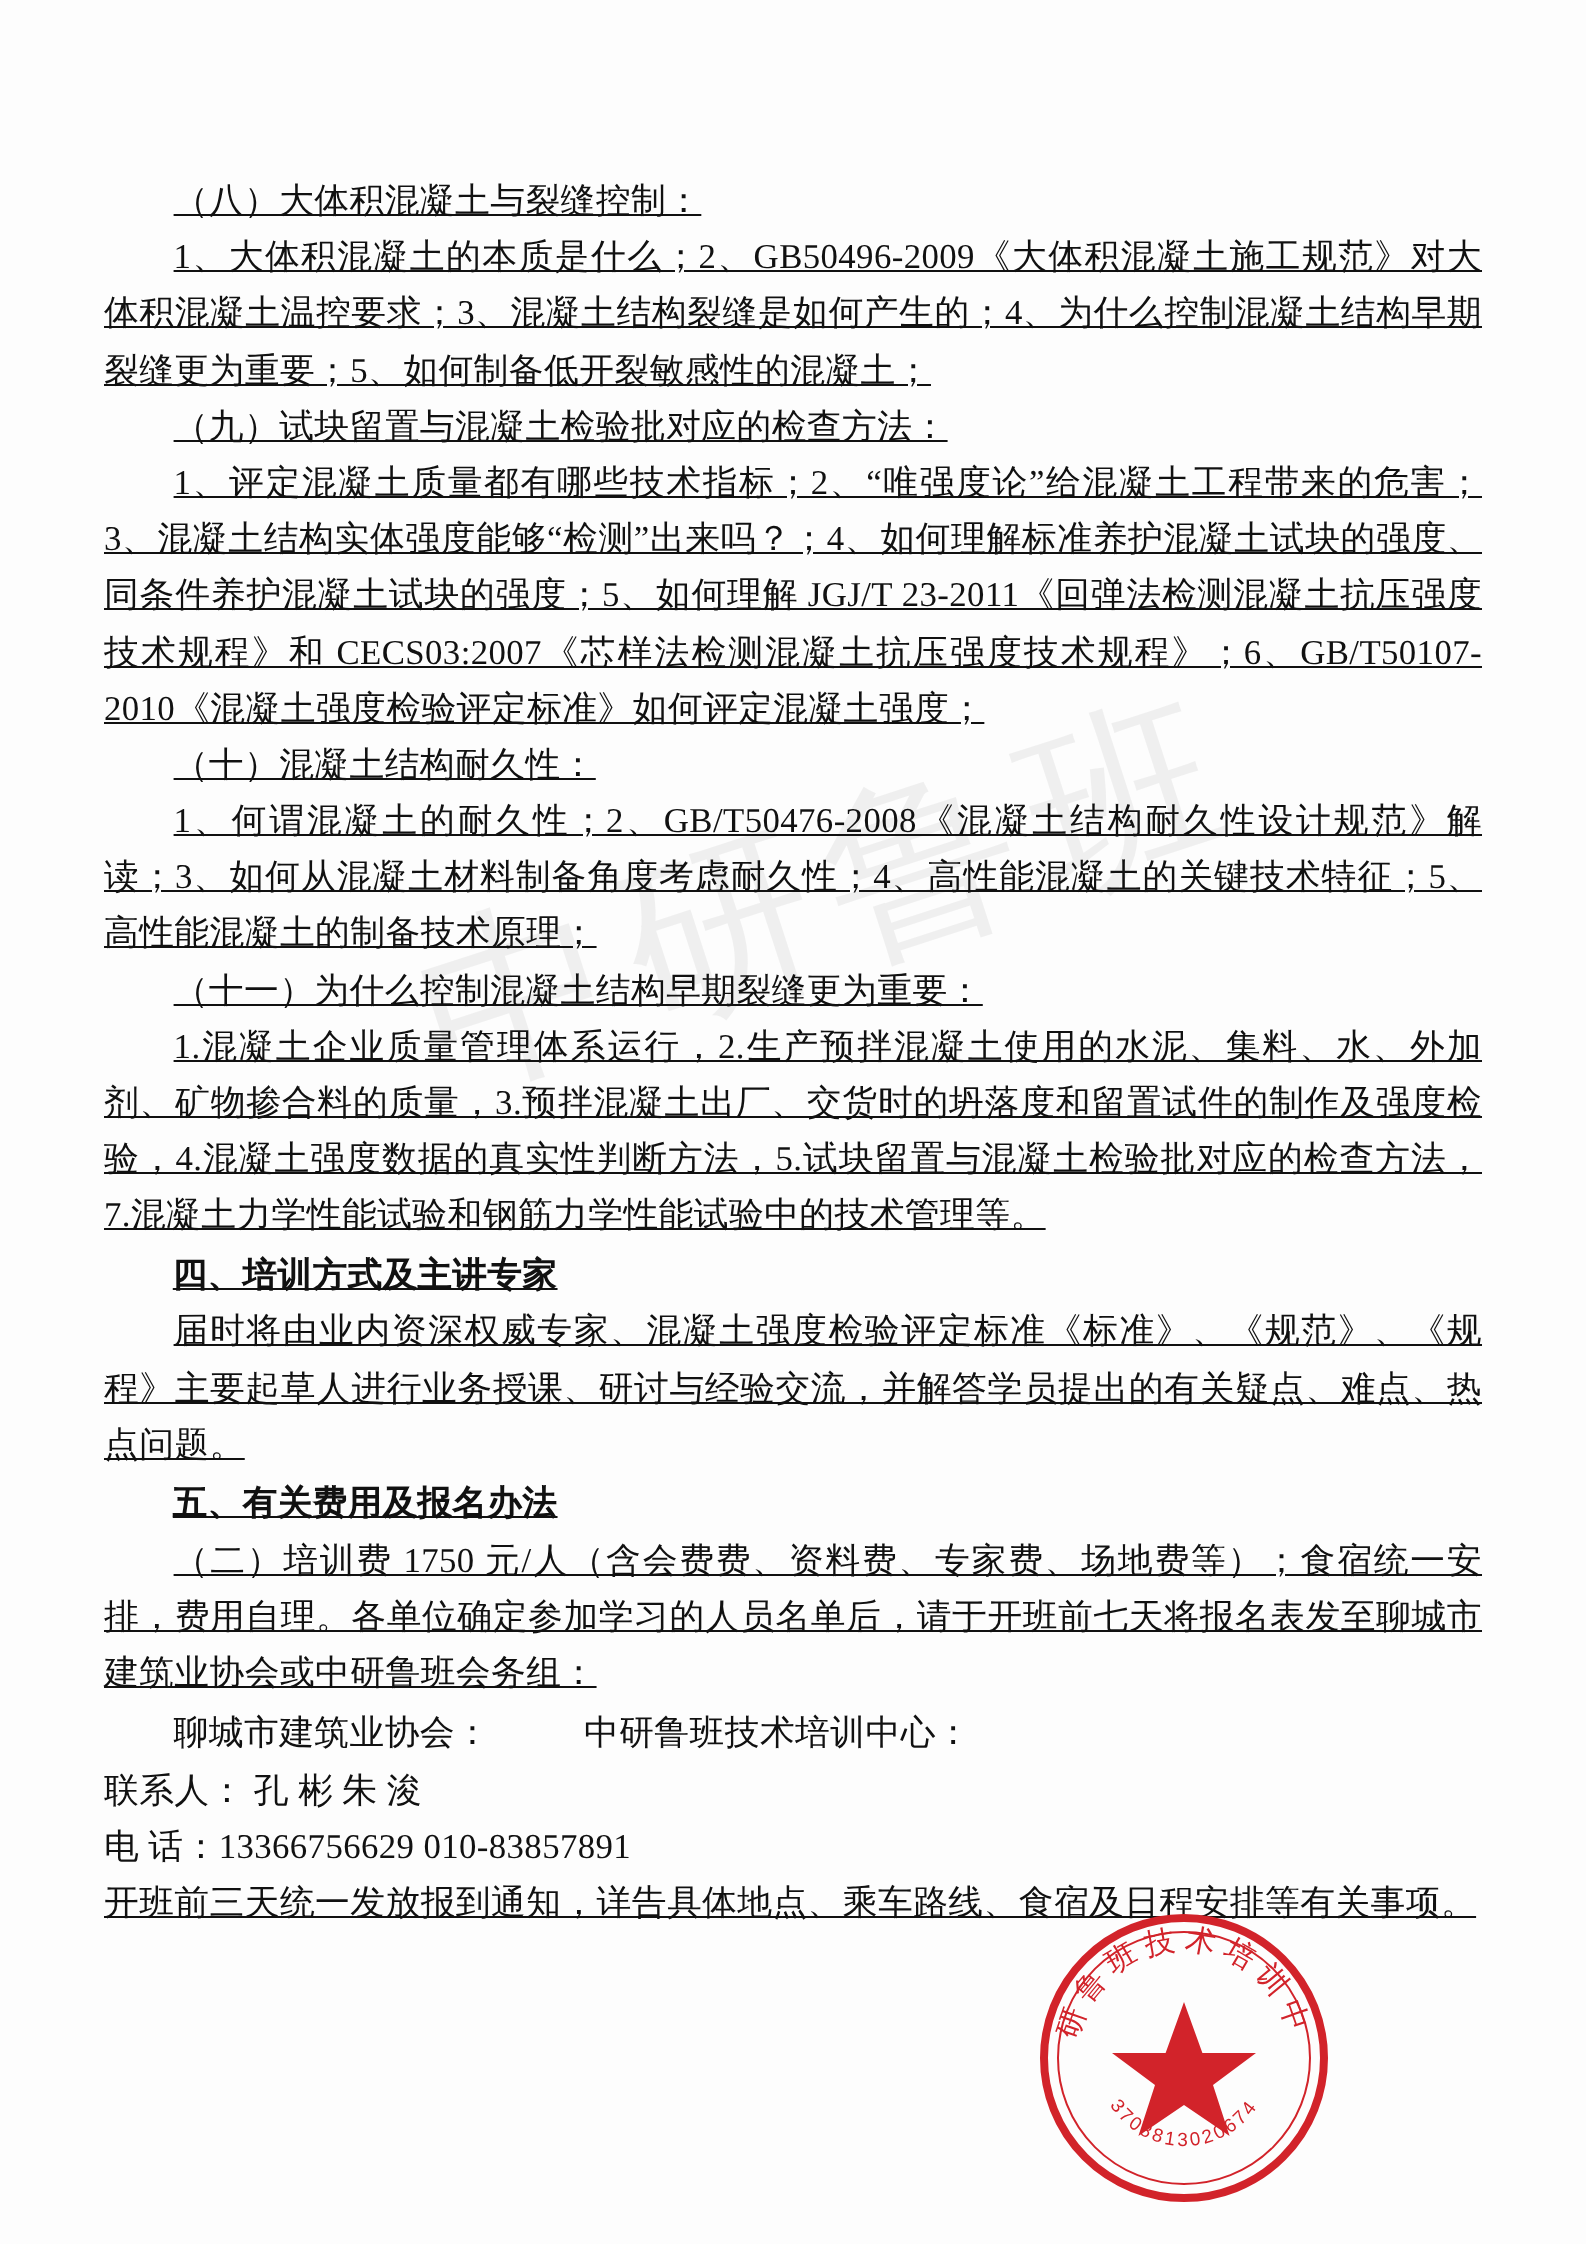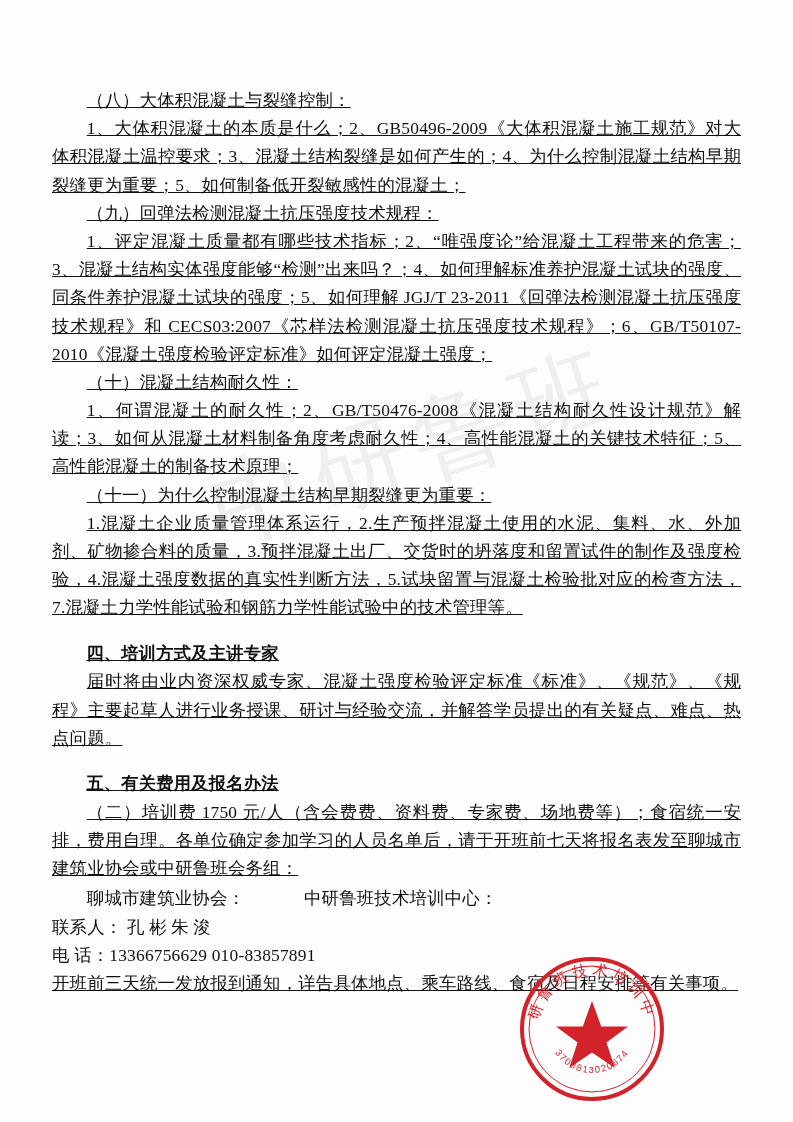--- a/index.html
+++ b/index.html
@@ -42,29 +42,28 @@
   }
   .para-flat {
     text-indent: 0;
   }
   .heading {
     font-family: "Liberation Sans", sans-serif;
     font-weight: bold;
     text-indent: 2em;
     font-size: 17.2px;
     letter-spacing: 0.3px;
-    margin-top: 18px;
+    margin-top: 2px;
   }
   .contacts {
     margin-top: 2px;
   }
   .contact-row {
     display: flex;
     text-indent: 0;
-    gap: 12px;
   }
   .contact-col-a {
     width: 240px;
     flex: 0 0 240px;
     padding-left: 2em;
     box-sizing: border-box;
   }
   .contact-col-b {
     flex: 1 1 auto;
   }
@@ -102,21 +101,21 @@
 
 <div class="page">
 
   <div class="watermark">中研鲁班</div>
 
   <div class="doc-body">
 
     <p class="para">（八）大体积混凝土与裂缝控制：</p>
     <p class="para">1、大体积混凝土的本质是什么；2、GB50496-2009《大体积混凝土施工规范》对大体积混凝土温控要求；3、混凝土结构裂缝是如何产生的；4、为什么控制混凝土结构早期裂缝更为重要；5、如何制备低开裂敏感性的混凝土；</p>
 
-    <p class="para">（九）回弹法检测混凝土抗压强度技术规程：</p>
+    <p class="para">（九）试块留置与混凝土检验批对应的检查方法：</p>
     <p class="para">1、评定混凝土质量都有哪些技术指标；2、“唯强度论”给混凝土工程带来的危害；3、混凝土结构实体强度能够“检测”出来吗？；4、如何理解标准养护混凝土试块的强度、同条件养护混凝土试块的强度；5、如何理解 JGJ/T 23-2011《回弹法检测混凝土抗压强度技术规程》和 CECS03:2007《芯样法检测混凝土抗压强度技术规程》；6、GB/T50107-2010《混凝土强度检验评定标准》如何评定混凝土强度；</p>
 
     <p class="para">（十）混凝土结构耐久性：</p>
     <p class="para">1、何谓混凝土的耐久性；2、GB/T50476-2008《混凝土结构耐久性设计规范》解读；3、如何从混凝土材料制备角度考虑耐久性；4、高性能混凝土的关键技术特征；5、高性能混凝土的制备技术原理；</p>
 
     <p class="para">（十一）为什么控制混凝土结构早期裂缝更为重要：</p>
     <p class="para">1.混凝土企业质量管理体系运行，2.生产预拌混凝土使用的水泥、集料、水、外加剂、矿物掺合料的质量，3.预拌混凝土出厂、交货时的坍落度和留置试件的制作及强度检验，4.混凝土强度数据的真实性判断方法，5.试块留置与混凝土检验批对应的检查方法，7.混凝土力学性能试验和钢筋力学性能试验中的技术管理等。</p>
 
     <p class="heading">四、培训方式及主讲专家</p>
     <p class="para">届时将由业内资深权威专家、混凝土强度检验评定标准《标准》、《规范》、《规程》主要起草人进行业务授课、研讨与经验交流，并解答学员提出的有关疑点、难点、热点问题。</p>

